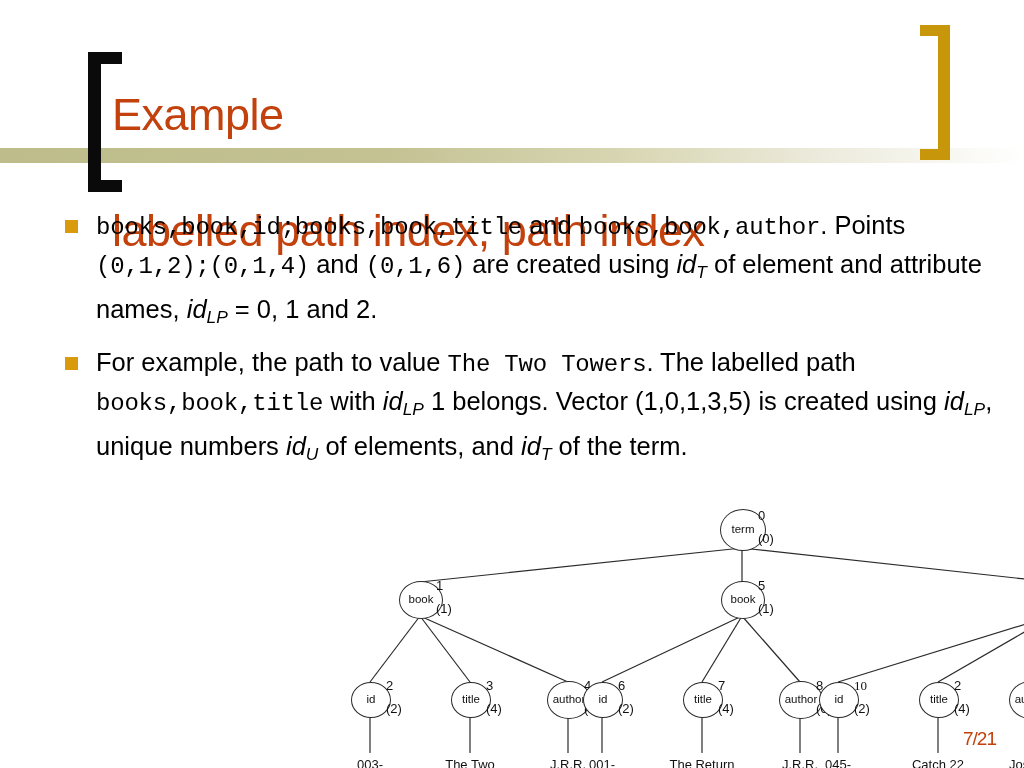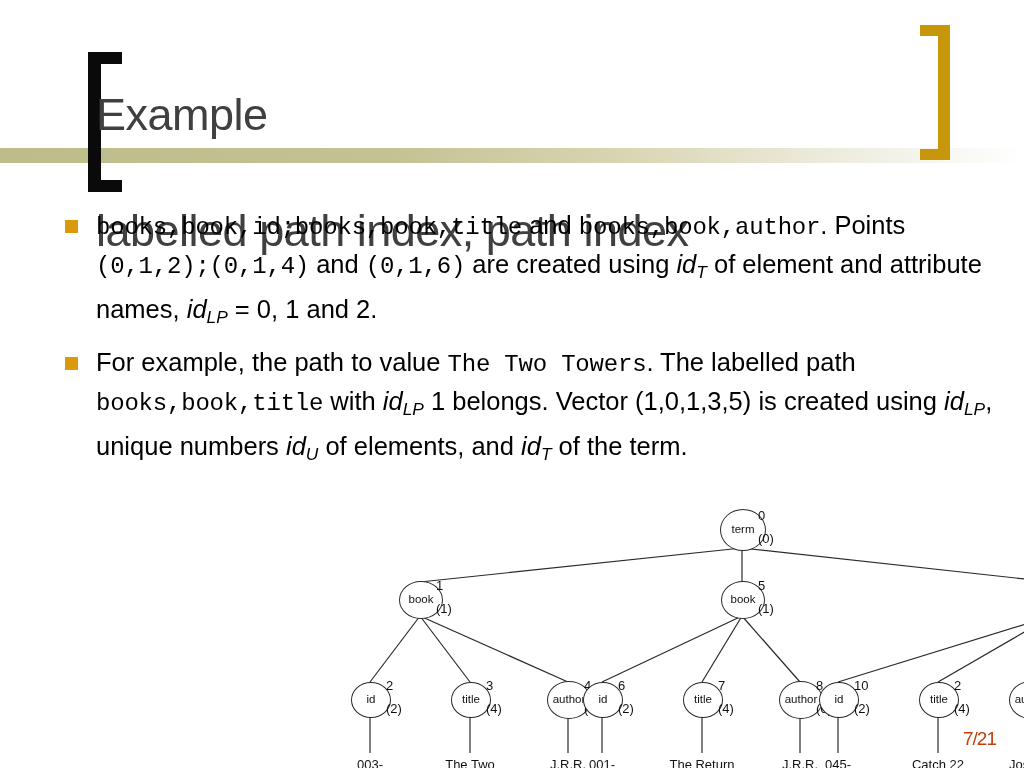--- a/index.html
+++ b/index.html
@@ -23,23 +23,23 @@
     box-sizing:border-box;
   }
   .bracket-right{
     position:absolute;left:920px;top:25px;width:30px;height:135px;
     border-right:12px solid #c8960a;
     border-top:11px solid #c8960a;
     border-bottom:11px solid #c8960a;
     box-sizing:border-box;
   }
   .title-text{
-    position:absolute;left:96px;top:28px;width:820px;
+    position:absolute;left:112px;top:28px;width:820px;
     font-size:45px;line-height:58px;letter-spacing:-0.5px;
-    color:#404040;font-weight:400;white-space:pre-line;
+    color:#c2410c;font-weight:400;white-space:pre-line;
   }
   .title-line{display:block;}
 
   
   .bullets{position:absolute;left:30px;top:207px;width:964px;}
   .bullet{position:relative;padding-left:66px;margin-bottom:8px;}
   .bullet-marker{
     position:absolute;left:35px;top:13px;width:13px;height:13px;background:#d99a0b;
   }
   .btext{
@@ -164,21 +164,21 @@
         <div class="nlab" style="left: 388px; top: 176px;">7</div>
         <div class="nlab2" style="left: 388px; top: 199px;">(4)</div>
         <div class="node med" style="left: 449px; top: 178px;">
           <span>author</span>
         </div>
         <div class="nlab" style="left: 486px; top: 176px;">8</div>
         <div class="nlab2" style="left: 486px; top: 199px;">(6)</div>
         <div class="node small" style="left: 489px; top: 179px;">
           <span>id</span>
         </div>
-        <div class="nlab" style="left: 524px; top: 176px;">10</div>
+        <div class="nlab" style="left: 524px; top: 176px; font-family: Liberation Serif, serif;">10</div>
         <div class="nlab2" style="left: 524px; top: 199px;">(2)</div>
         <div class="node small" style="left: 589px; top: 179px;">
           <span>title</span>
         </div>
         <div class="nlab" style="left: 624px; top: 176px;">2</div>
         <div class="nlab2" style="left: 624px; top: 199px;">(4)</div>
         <div class="node med" style="left: 679px; top: 178px;">
           <span>author</span>
         </div>
         <div class="leaf" style="left: -12px; top: 254px; width: 104px;"><span>003-</span><br></div>

